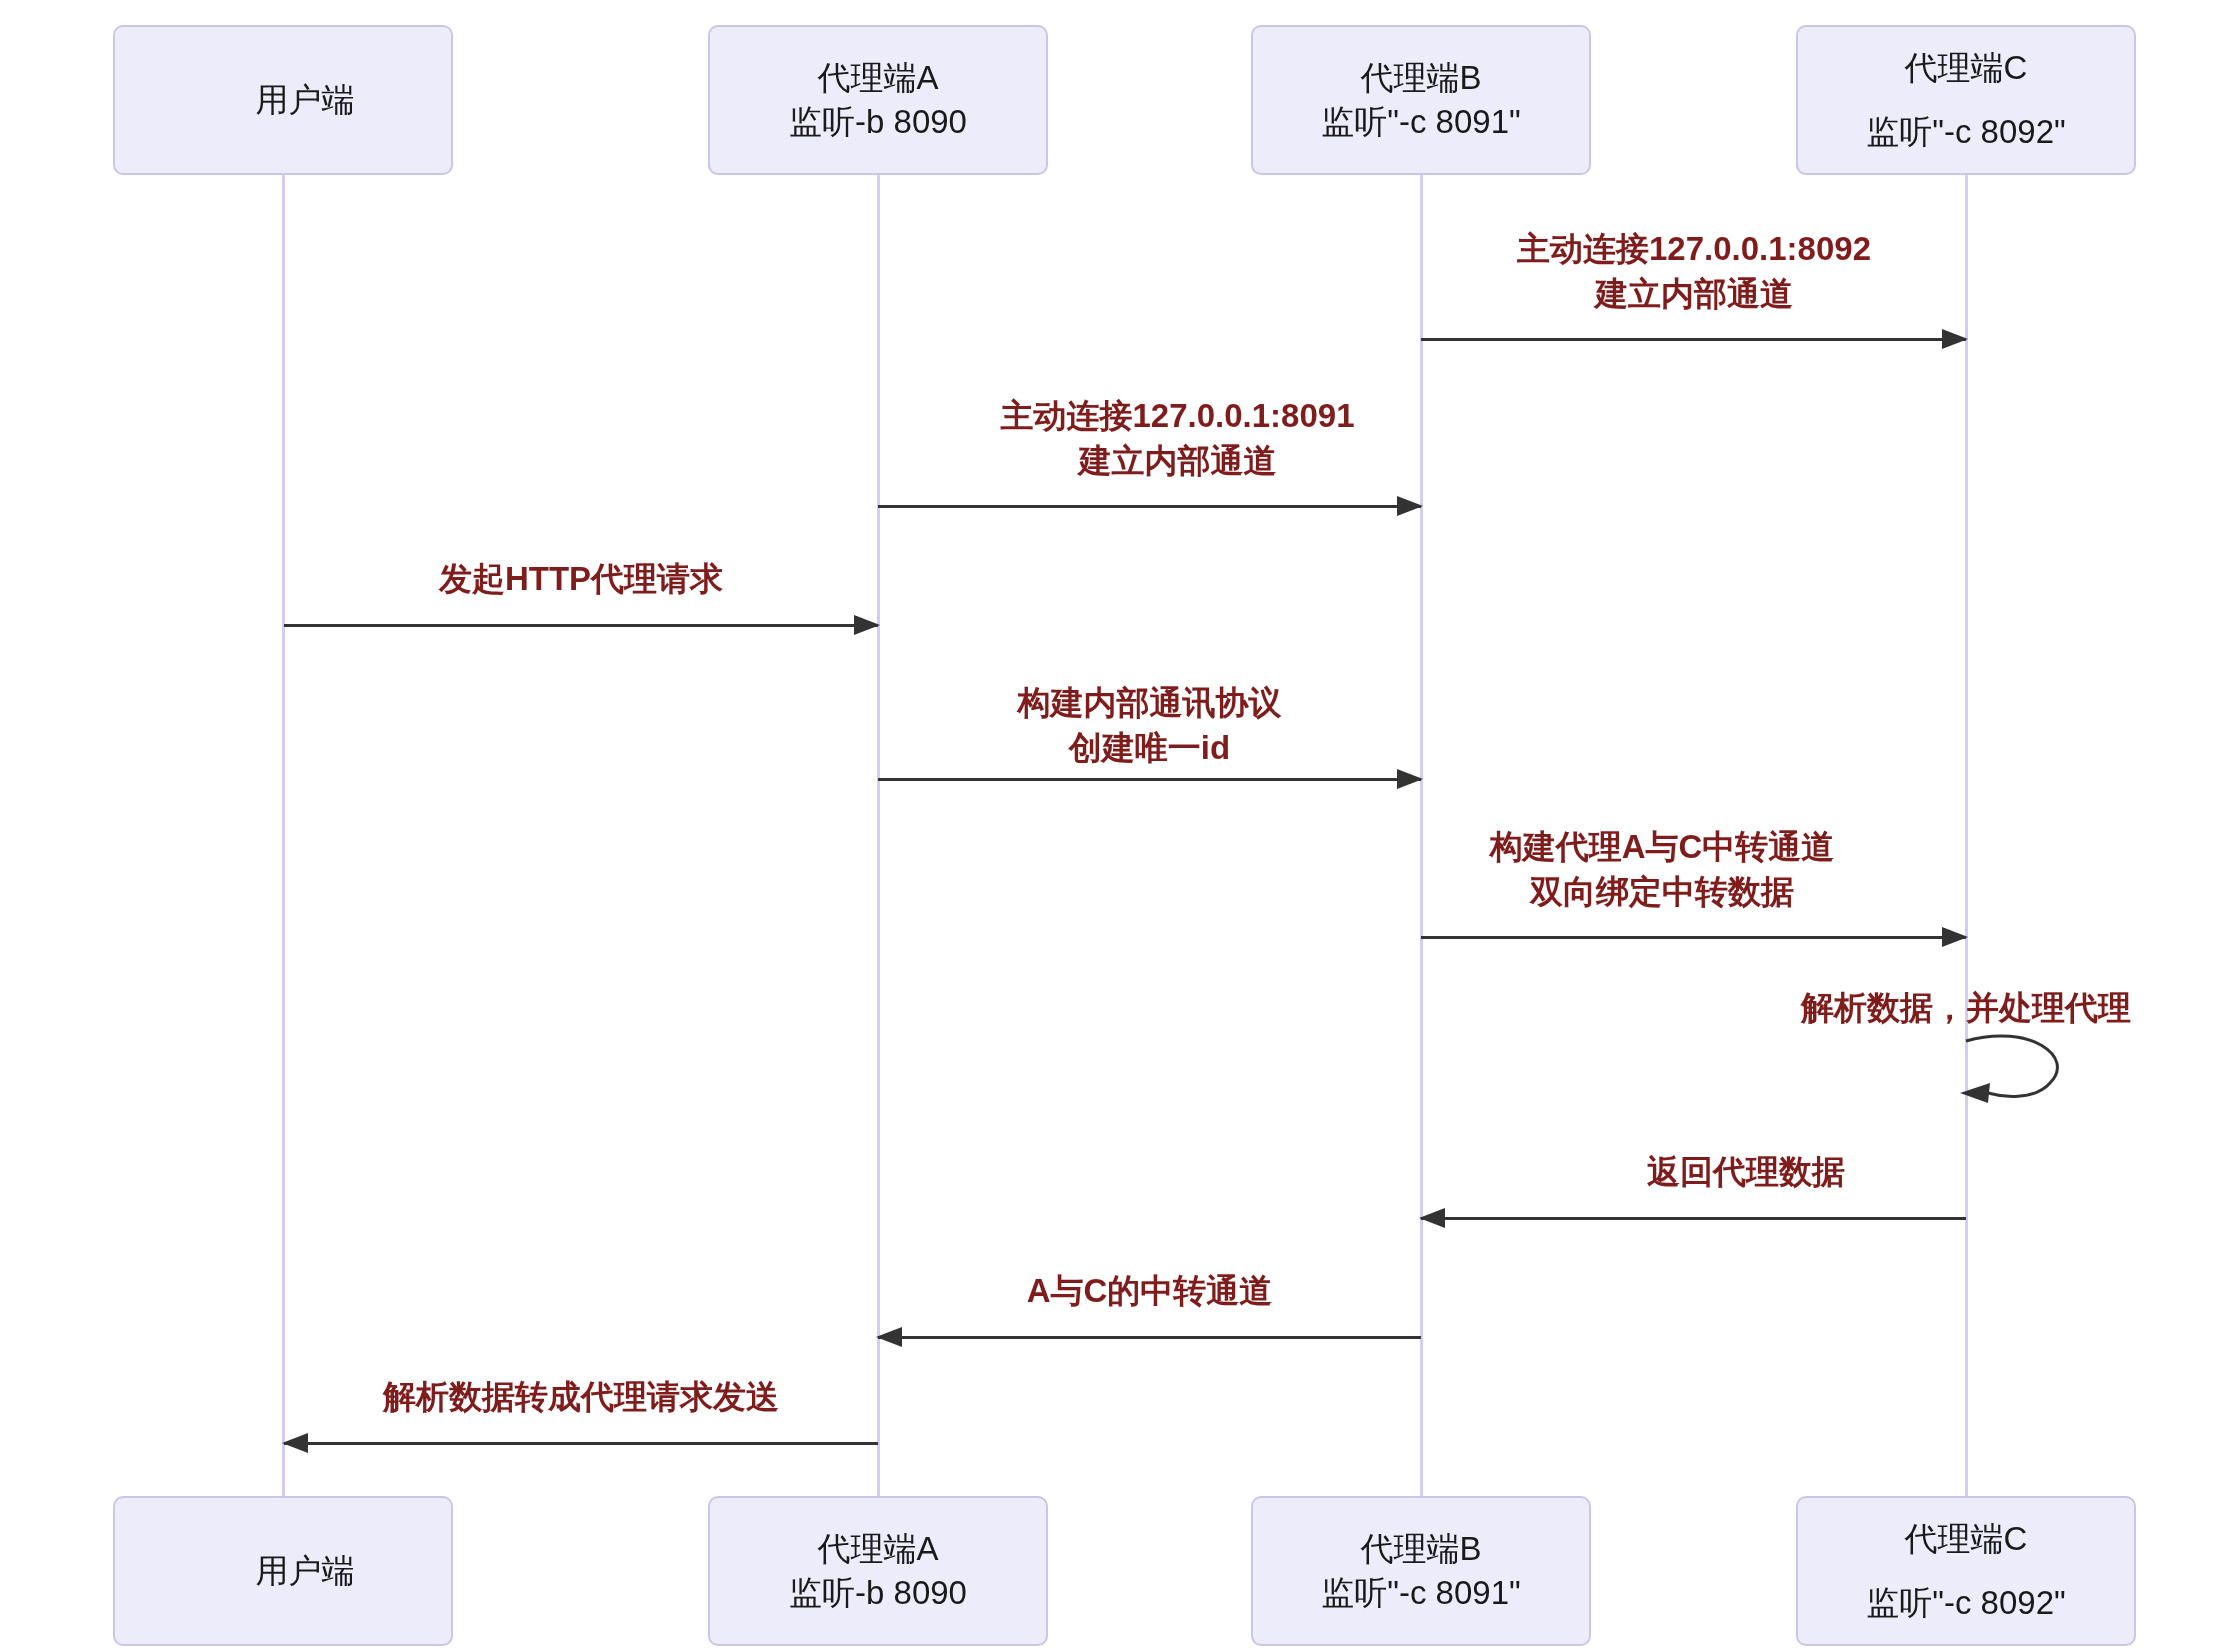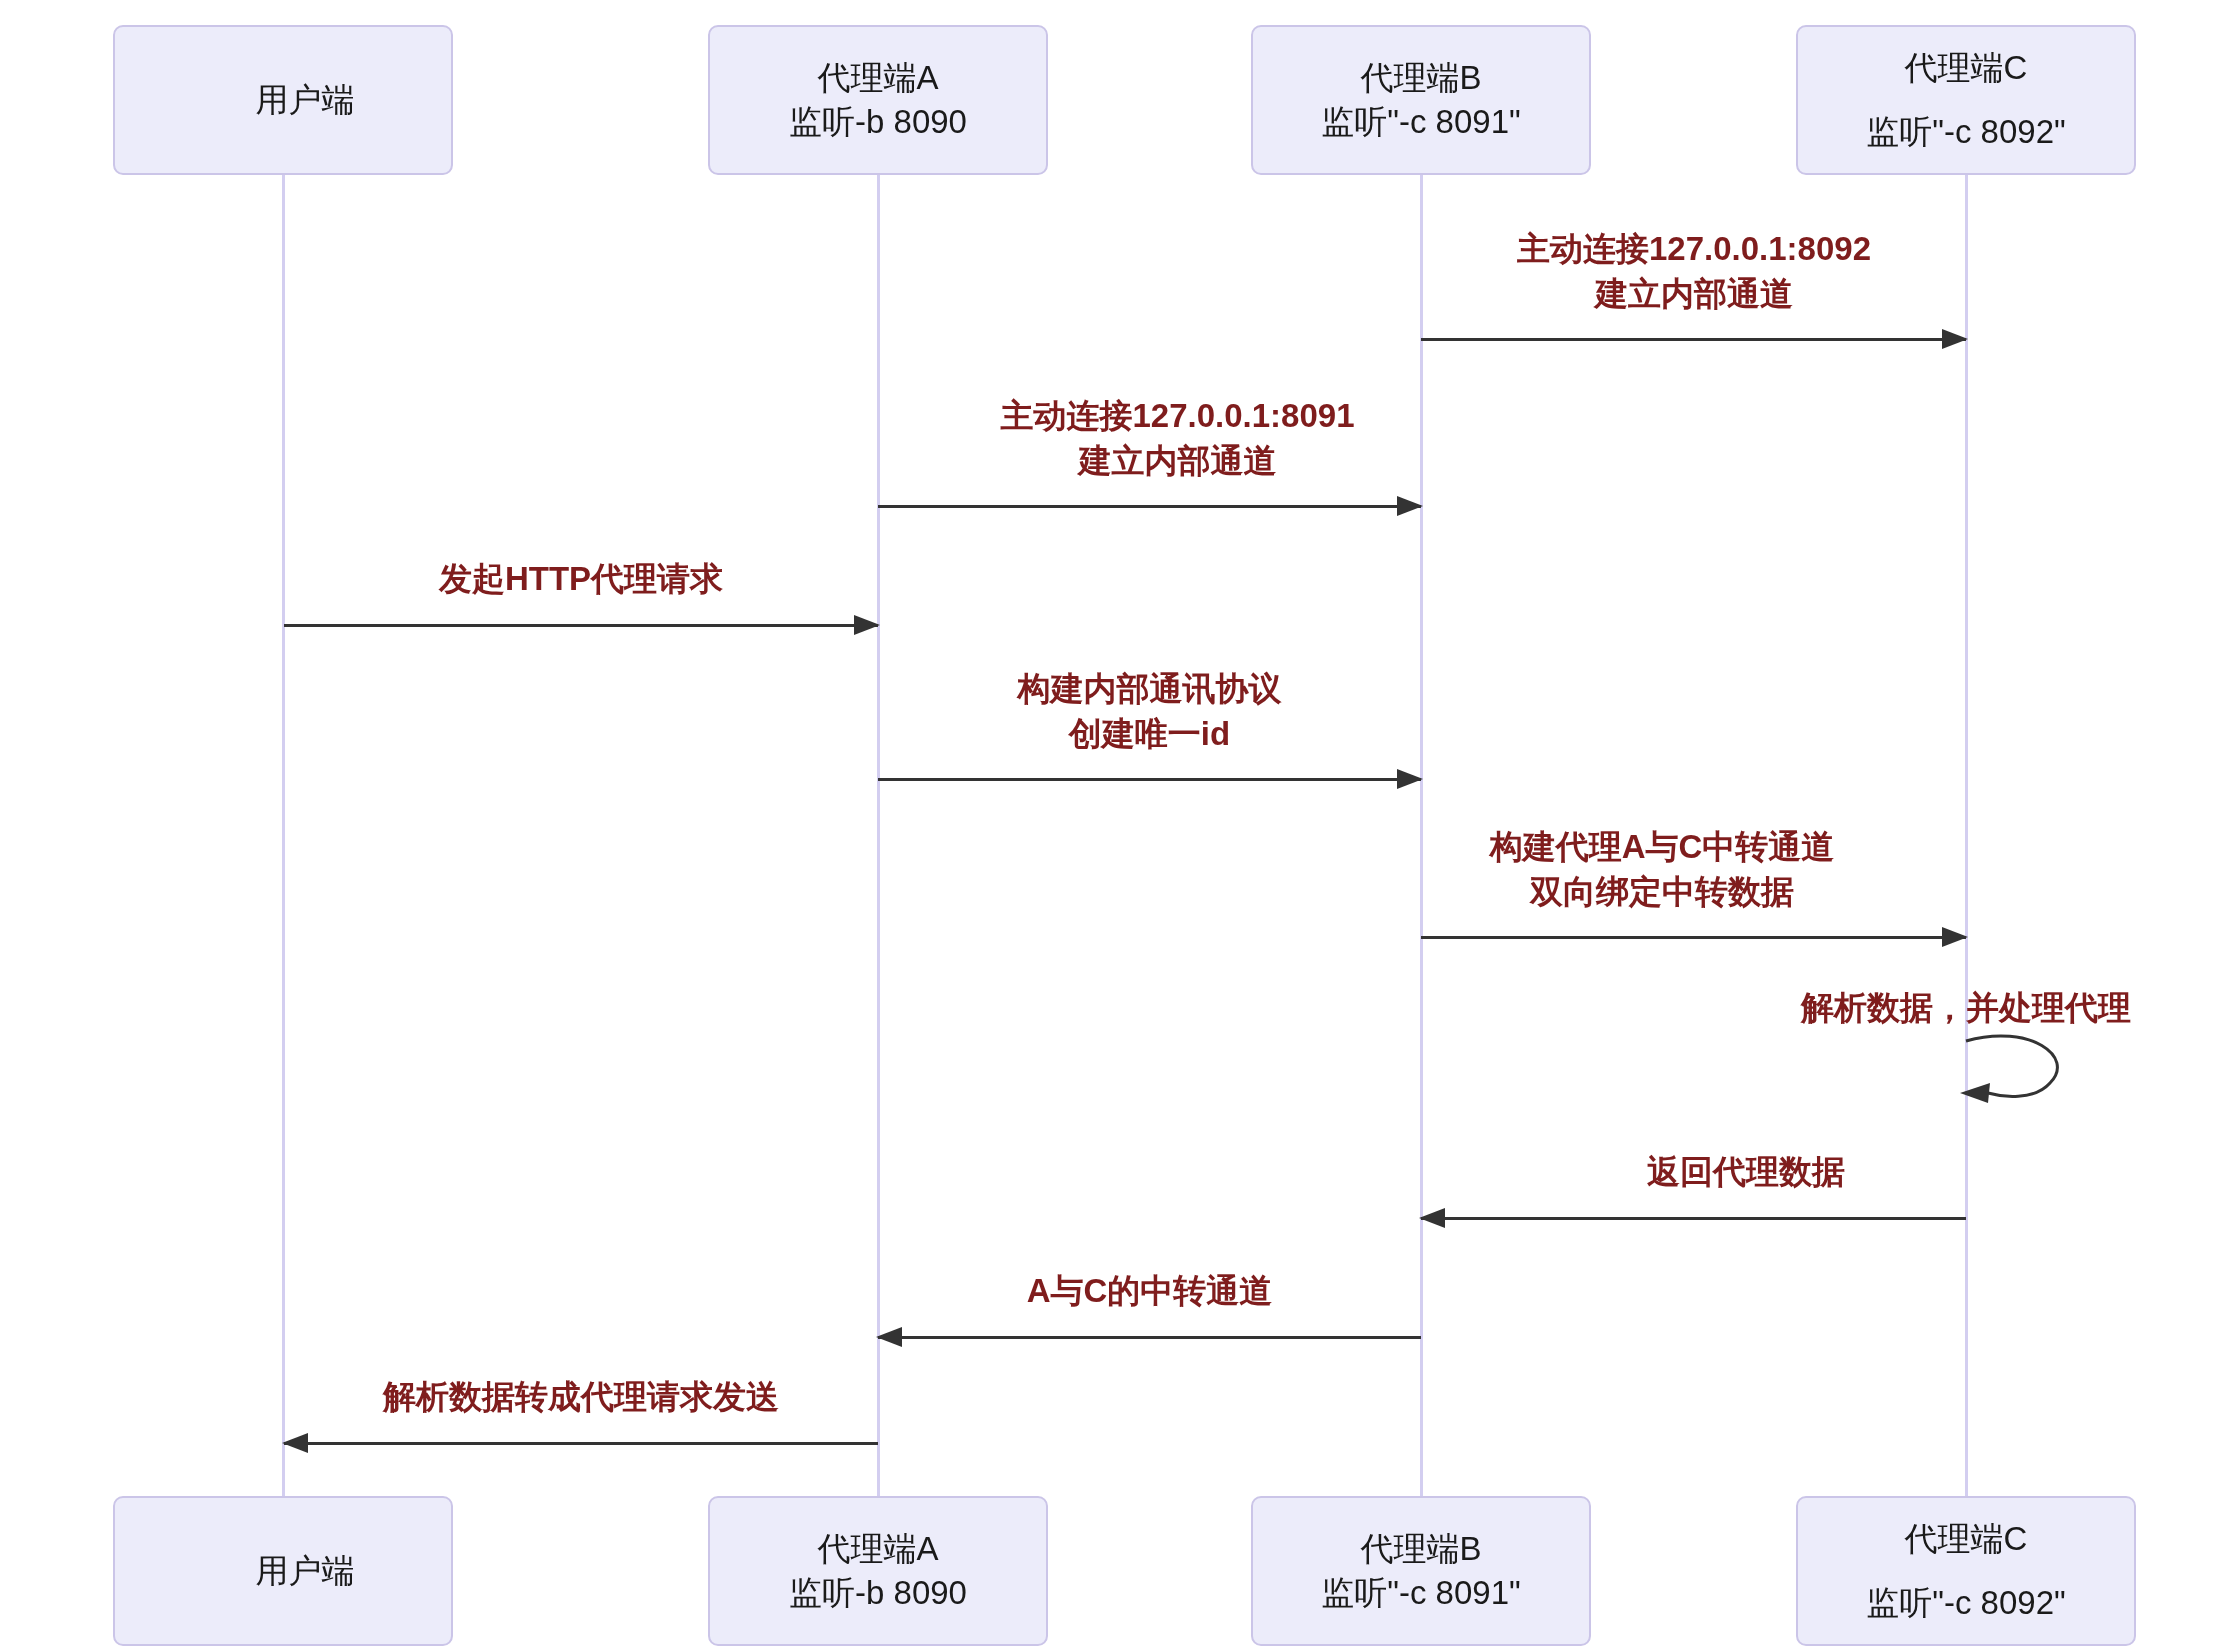--- a/index.html
+++ b/index.html
@@ -39,21 +39,21 @@
     content:""; position:absolute; left:-2px; top:-12px; width:0; height:0;
     border-right:26px solid #333333; border-top:10px solid transparent; border-bottom:10px solid transparent;
   }
   
   .m1-label { left:1421px; width:546px; top:226px; }
   .m1-arrow { left:1421px; width:545px; top:338px; }
   .m2-label { left:878px;  width:543px; top:393px;margin-left:28px; }
   .m2-arrow { left:878px;  width:543px; top:505px; }
   .m3-label { left:284px;  width:594px; top:556px; }
   .m3-arrow { left:284px;  width:594px; top:624px; }
-  .m4-label { left:878px;  width:543px; top:666px; }
+  .m4-label { left:878px;  width:543px; top:680px; }
   .m4-arrow { left:878px;  width:543px; top:778px; }
   .m5-label { left:1421px; width:482px; top:824px; }
   .m5-arrow { left:1421px; width:545px; top:936px; }
   .m6-label { left:1666px; width:600px; top:985px; }
   .m6-loop  { position:absolute; left:1956px; top:1033px; }
   .m7-label { left:1473px; width:546px; top:1149px; }
   .m7-arrow { left:1421px; width:545px; top:1217px; }
   .m8-label { left:878px;  width:543px; top:1268px; }
   .m8-arrow { left:878px;  width:543px; top:1336px; }
   .m9-label { left:284px;  width:594px; top:1374px; }

